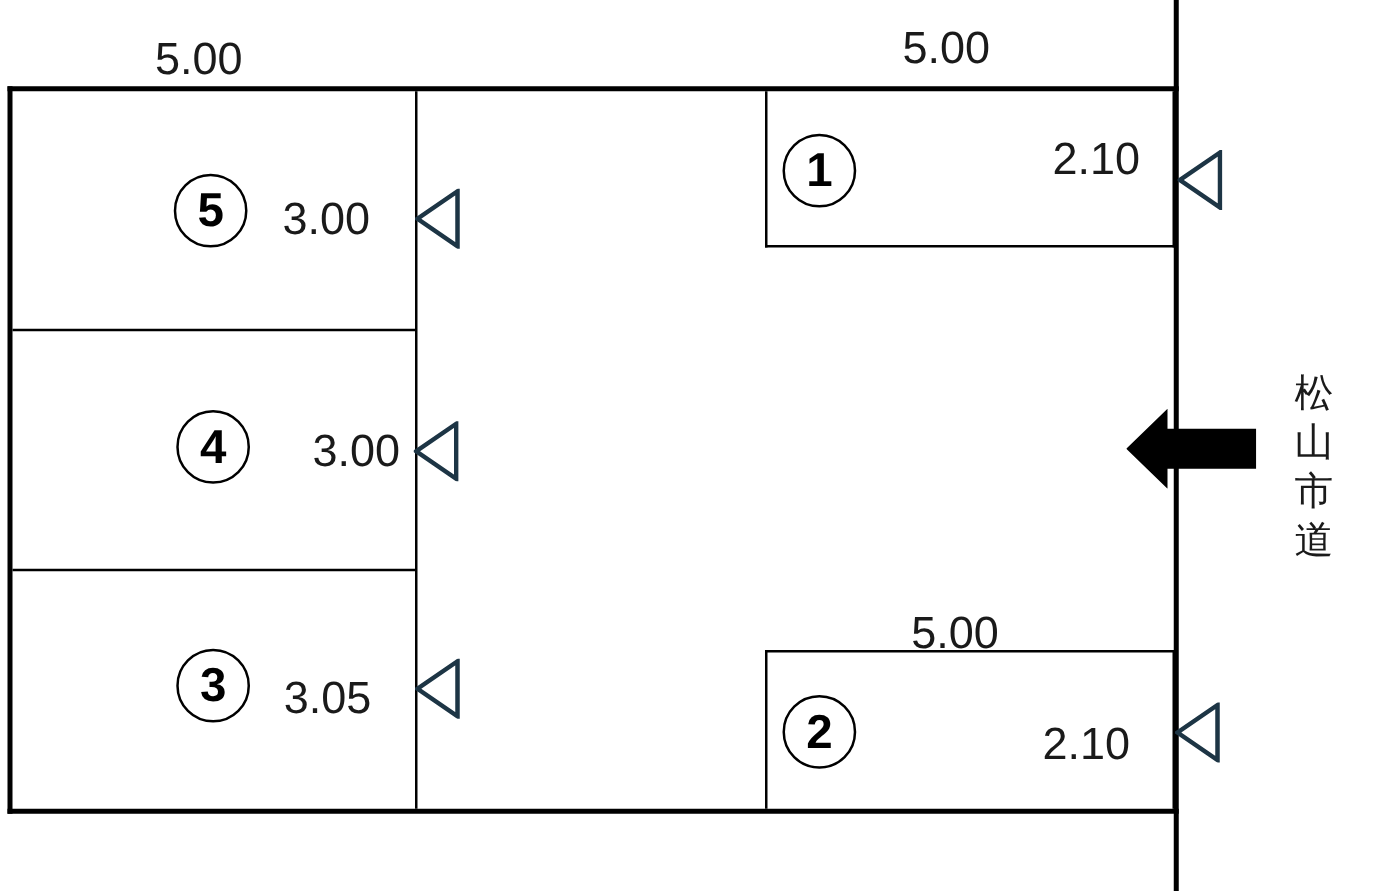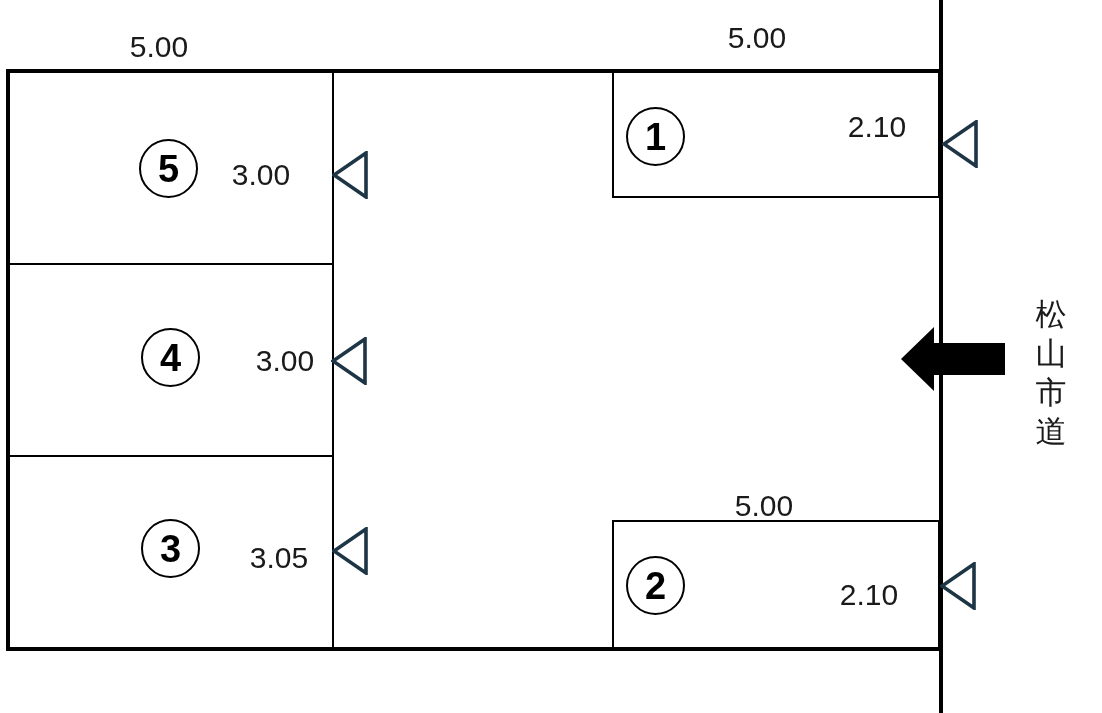--- a/index.html
+++ b/index.html
@@ -53,32 +53,32 @@
   }
   .nc-5 { left: 139px; top: 139px; }
   .nc-4 { left: 141px; top: 328px; }
   .nc-3 { left: 141px; top: 519px; }
   .nc-1 { left: 626px; top: 107px; }
   .nc-2 { left: 626px; top: 556px; }
 
   
   .dim-label {
     width: 100px; height: 34px;
-    font-size: 30px; line-height: 34px;
+    font-size: 36px; line-height: 34px;
     text-align: center; white-space: nowrap;
     color: var(--text-color, #1a1a1a);
   }
   .dl-top-left   { left: 109px; top: 30px; }
   .dl-top-right  { left: 707px; top: 21px; }
   .dl-box2-top   { left: 714px; top: 489px; }
   .dl-s1-depth   { left: 827px; top: 110px; }
   .dl-s2-depth   { left: 819px; top: 578px; }
   .dl-s5-depth   { left: 211px; top: 158px; }
   .dl-s4-depth   { left: 235px; top: 344px; }
-  .dl-s3-depth   { left: 229px; top: 541px; }
+  .dl-s3-depth   { left: 212px; top: 541px; }
 
   
   .entry-marker { width: 36px; height: 48px; }
   .entry-marker path {
     fill: none;
     stroke: var(--marker-color, #1d3545);
     stroke-width: 3.6;
     stroke-linejoin: miter;
   }
   .em-5 { left: 332px; top: 151px; }

